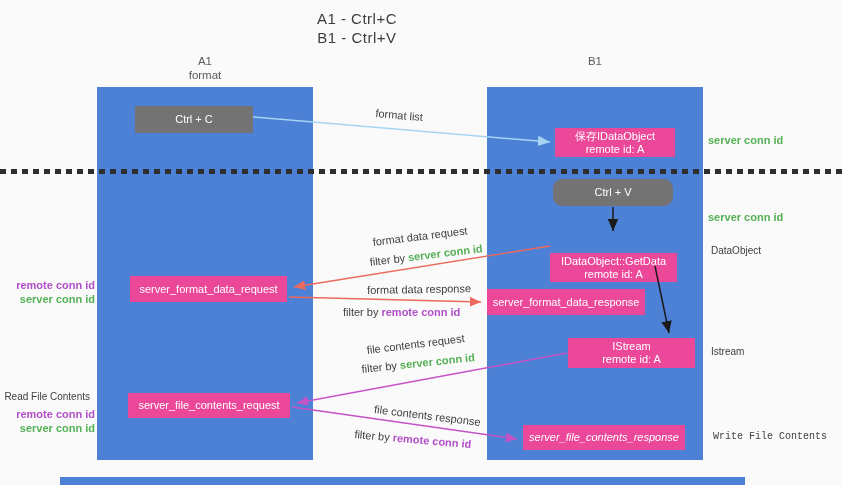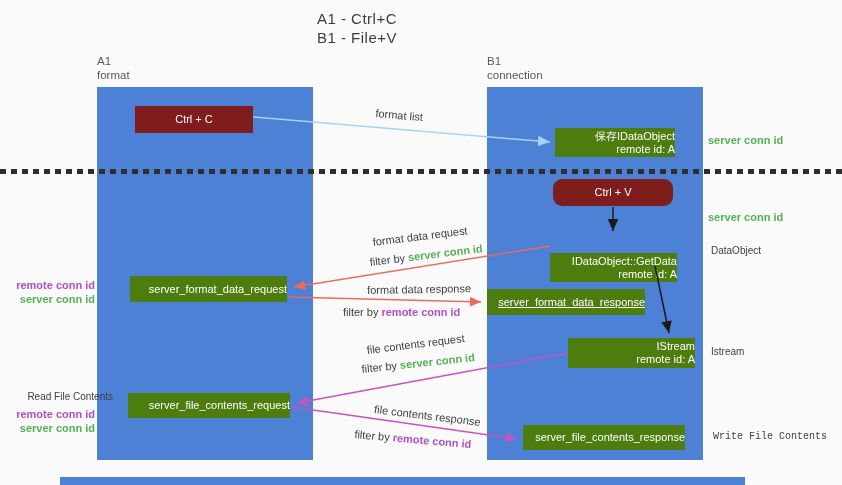--- a/index.html
+++ b/index.html
@@ -2,35 +2,35 @@
 <html><head>
 <meta charset="utf-8">
 <style>
   html,body { margin:0; padding:0; background:#fafafa; }
   body { font-family:"Liberation Sans", sans-serif; }
   .canvas { position:relative; width:842px; height:485px; background:#fafafa; overflow:hidden; }
 
   .title { position:absolute; top:9px; left:0; width:714px; text-align:center;
            font-size:15px; color:#3c3c3c; line-height:19px; letter-spacing:.5px; z-index:6; }
 
-  .lane-head { position:absolute; top:54px; width:216px; text-align:left;
+  .lane-head { position:absolute; top:54px; width:216px; text-align:center;
                font-size:11.5px; color:#595959; line-height:14px; z-index:6; }
 
   .lane { position:absolute; top:87px; width:216px; height:373px; background:#4c81d6; z-index:1; }
 
   .dotted { position:absolute; left:0; top:169px; width:842px; height:5px; z-index:5;
             background:repeating-linear-gradient(90deg,#2e2e2e 0 6px,transparent 6px 11px); }
 
   svg.arrows { position:absolute; left:0; top:0; z-index:4; pointer-events:none; }
 
   .node { position:absolute; display:flex; flex-direction:column; align-items:center;
           justify-content:center; color:#ffffff; font-size:11px; line-height:13px;
           text-align:center; z-index:3; white-space:nowrap; }
-  .green-node  { background:#7f1d1d; }
-  .orange-node { background:#4d7c0f;align-items:flex-end; }
+  .green-node  { background:#737373; }
+  .orange-node { background:#ec4899; }
 
   .alabel { position:absolute; font-size:11px; color:#3f3f3f; white-space:nowrap;
             transform-origin:0 0; z-index:6; }
   .key-green  { color:#55b055; font-weight:bold; margin-left:3px; }
   .key-purple { color:#b14fc8; font-weight:bold; margin-left:3px; }
 
   .side { position:absolute; font-size:11px; white-space:nowrap; z-index:6; }
   .side.green  { color:#55b055; font-weight:bold; }
   .side.purple { color:#b14fc8; font-weight:bold; }
   .side.dark   { color:#404040; font-size:10px; font-weight:normal; }
@@ -39,30 +39,29 @@
   .bottom-strip { position:absolute; left:60px; top:477px; width:685px; height:8px;
                   background:#4c81d6; z-index:2; }
 </style>
 </head>
 <body>
 
 <div class="canvas">
 
   <div class="title">
     <div>A1 - Ctrl+C</div>
-    <div>B1 - File+V</div>
+    <div>B1 - Ctrl+V</div>
   </div>
 
   <div class="lane-head" style="left:97px;">
     <div>A1</div>
     <div>format</div>
   </div>
   <div class="lane-head" style="left:487px;">
     <div>B1</div>
-    <div>connection</div>
   </div>
 
   <div class="lane" style="left:97px;"></div>
   <div class="lane" style="left:487px;"></div>
 
   <div class="dotted"></div>
 
   <svg class="arrows" width="842" height="485">
     <defs>
       <marker id="mh-blue" markerWidth="9" markerHeight="7" refX="8" refY="3.5" orient="auto">
@@ -96,30 +95,30 @@
 
   <div class="node green-node" style="left:553px;top:179px;width:120px;height:27px;border-radius:9px;">Ctrl + V</div>
 
   <div class="node orange-node" style="left:550px;top:237px;width:127px;height:29px;margin-top:16px;">
     <span>IDataObject::GetData</span>
     <span>remote id: A</span>
   </div>
 
   <div class="node orange-node" style="left:130px;top:276px;width:157px;height:26px;">server_format_data_request</div>
 
-  <div class="node orange-node" style="left:487px;top:289px;width:158px;height:26px;text-decoration:underline;">server_format_data_response</div>
+  <div class="node orange-node" style="left:487px;top:289px;width:158px;height:26px;">server_format_data_response</div>
 
   <div class="node orange-node" style="left:568px;top:338px;width:127px;height:30px;">
     <span>IStream</span>
     <span>remote id: A</span>
   </div>
 
   <div class="node orange-node" style="left:128px;top:393px;width:162px;height:25px;">server_file_contents_request</div>
 
-  <div class="node orange-node" style="left:523px;top:425px;width:162px;height:25px;">server_file_contents_response</div>
+  <div class="node orange-node" style="left:523px;top:425px;width:162px;height:25px;font-style:italic;">server_file_contents_response</div>
 
   <div class="alabel" style="left:376px;top:107px;transform:rotate(5deg);">format list</div>
 
   <div class="alabel" style="left:372px;top:236px;transform:rotate(-7deg);">format data request</div>
   <div class="alabel" style="left:369px;top:256px;transform:rotate(-7deg);">
     <span>filter by</span><span class="key-green">server conn id</span>
   </div>
 
   <div class="alabel" style="left:367px;top:284px;transform:rotate(-1deg);">format data response</div>
   <div class="alabel" style="left:343px;top:306px;">
@@ -137,19 +136,19 @@
   </div>
 
   <div class="side green" style="left:708px;top:134px;">server conn id</div>
   <div class="side green" style="left:708px;top:211px;">server conn id</div>
   <div class="side dark" style="left:711px;top:245px;">DataObject</div>
   <div class="side dark" style="left:711px;top:346px;">Istream</div>
   <div class="side dark" style="left:713px;top:431px;font-family:Liberation Mono, monospace;">Write File Contents</div>
 
   <div class="side purple left-col" style="top:279px;">remote conn id</div>
   <div class="side green left-col" style="top:293px;">server conn id</div>
-  <div class="side dark left-col" style="top:391px;width:90px;padding-left:23px;">Read File Contents</div>
+  <div class="side dark left-col" style="top:391px;width:90px;">Read File Contents</div>
   <div class="side purple left-col" style="top:408px;">remote conn id</div>
   <div class="side green left-col" style="top:422px;">server conn id</div>
 
   <div class="bottom-strip"></div>
 
 </div>
 
 </body></html>

